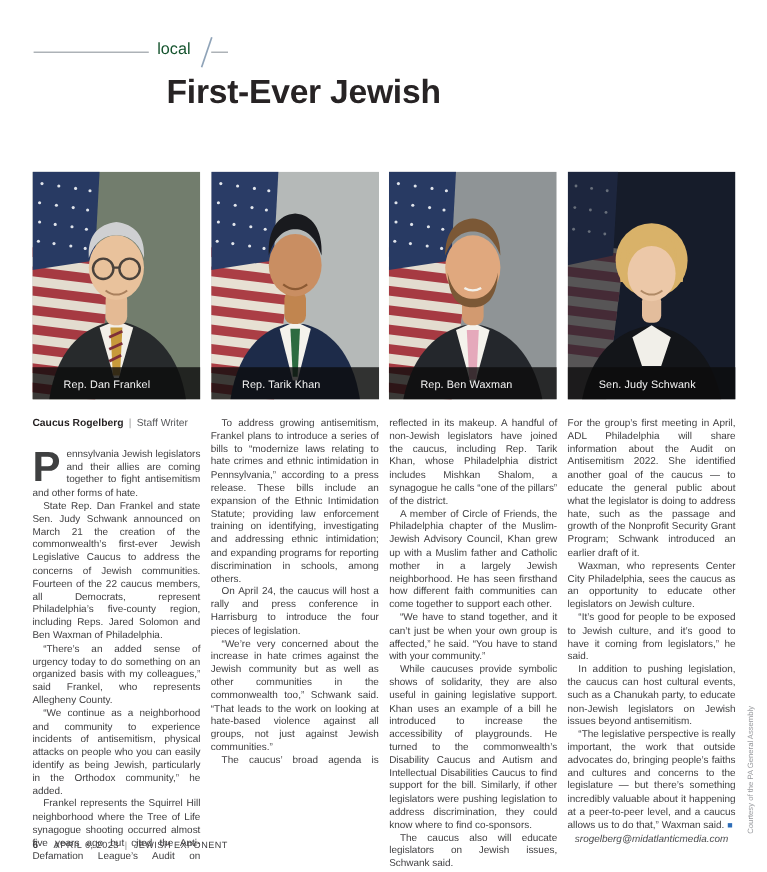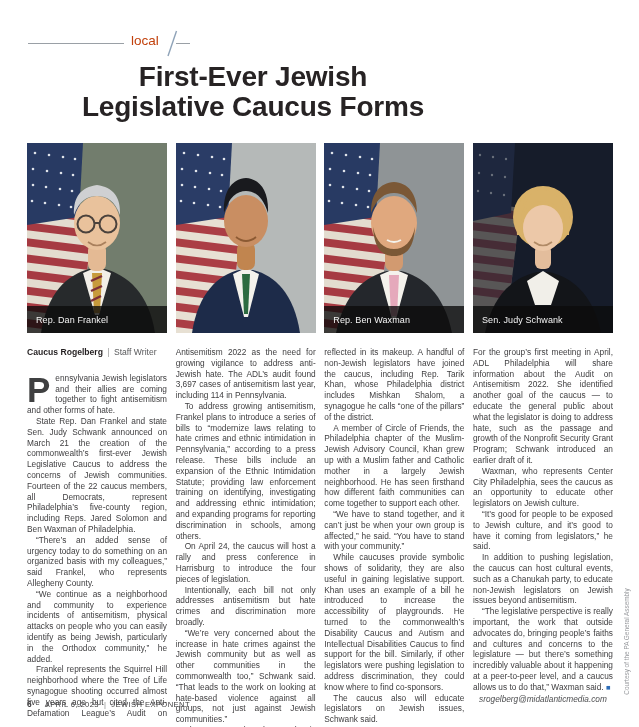--- a/index.html
+++ b/index.html
@@ -5,38 +5,38 @@
 <style>
   html,body { margin:0; padding:0; background:#ffffff; }
   .page {
     position:relative; width:639px; height:727px; background:#ffffff;
     font-family:"Liberation Sans", sans-serif; overflow:hidden; color:#414042;
   }
 
   
   .local-head { position:absolute; left:28px; top:26px; display:flex; align-items:flex-end; height:22px; }
   .local-rule { width:96px; height:1px; background:#9aa0a6; margin-bottom:4px; }
-  .local-label { color:#c2410c; font-size:13.5px; line-height:1; margin:0 4px 1px 7px; }
+  .local-label { color:#14532d; font-size:13.5px; line-height:1; margin:0 4px 1px 7px; }
   .local-slash { margin-bottom:-9px; }
   .local-rule2 { width:14px; height:1px; background:#9aa0a6; margin-bottom:4px; margin-left:-5px; }
 
   
   .headline {
     position:absolute; left:0; top:62px; width:506px; text-align:center;
     font-size:28px; font-weight:700; line-height:29.5px; color:#272324; letter-spacing:-0.2px;
   }
 
   
   .photos { position:absolute; left:27px; top:143px; width:586px; display:flex; justify-content:space-between; }
   .photo { position:relative; width:140px; height:190px; overflow:hidden; }
   .photo svg { display:block; width:140px; height:190px; }
   .caption {
     position:absolute; left:0; right:0; bottom:0; height:27px;
     background:rgba(12,12,12,0.78); color:#f4f4f4; font-size:9px;
-    display:flex; align-items:center; padding-left:9px; letter-spacing:0.1px;
+    display:flex; align-items:center; padding-left:26px; letter-spacing:0.1px;
   }
 
   
   .article { position:absolute; left:27px; top:347px; width:586px; display:flex; justify-content:space-between; }
   .col { width:140px; font-size:8.3px; line-height:10.8px; text-align:justify; color:#414042; }
   .col p { margin:0; }
   .ind { text-indent:9px; }
   .cont { text-align-last:justify; }
   .byline { font-size:8.6px; margin-bottom:15px; color:#231f20; text-align:left; }
   .byline-author { font-weight:700; }
@@ -68,21 +68,20 @@
     <span class="local-rule"></span>
     <span class="local-label">local</span>
     <svg class="local-slash" width="18" height="27" viewBox="0 0 18 27">
       <line x1="13.5" y1="1" x2="5" y2="26" stroke="#8fa3b8" stroke-width="1.4"></line>
     </svg>
     <span class="local-rule2"></span>
   </div>
 
   <div class="headline">
     <div>First-Ever Jewish</div>
-    <div>Legislative Caucus Forms</div>
   </div>
 
   <div class="photos">
 
     <div class="photo">
       <svg viewBox="0 0 140 190">
         <rect width="140" height="190" fill="#727d6d"></rect>
         <g>
           <g transform="rotate(7 0 190)">
             <rect x="-34" y="60" width="86" height="130" fill="#e3dccf"></rect>
@@ -176,20 +175,21 @@
         <g>
           <path d="M16,190 C22,150 42,132 63,127 L77,127 C98,132 118,150 124,190 Z" fill="#1d2b49"></path>
           <polygon points="57,131 70,125 83,131 72,174 68,174" fill="#f4f2ec"></polygon>
           <polygon points="66,131 74,131 72,171 68,171" fill="#2d6b40"></polygon>
           <rect x="61" y="99" width="18" height="28" rx="7" fill="#c1854f"></rect>
           <ellipse cx="70" cy="78" rx="22" ry="26" fill="#c98e62"></ellipse>
           <path d="M48,70 C47,48 56,36 70,35 C84,36 93,48 92,70 C87,54 79,48 70,48 C61,48 53,54 48,70 Z" fill="#191a1e"></path>
           <path d="M60,94 Q70,102 80,94" stroke="#8c5a33" stroke-width="1.8" fill="none"></path>
         </g>
       </svg>
+      <div class="caption">Rep. Tarik Khan</div>
     </div>
 
     <div class="photo">
       <svg viewBox="0 0 140 190">
         <rect width="140" height="190" fill="#8f9496"></rect>
         <g>
           <g transform="rotate(7 0 190)">
             <rect x="-34" y="60" width="86" height="130" fill="#e3dccf"></rect>
             <rect x="-34" y="64" width="86" height="8" fill="#a63a42"></rect>
               <rect x="-34" y="80" width="86" height="8" fill="#a63a42"></rect>
@@ -285,24 +285,22 @@
         <span class="byline-role">Staff Writer</span>
       </div>
       <p><span class="dropcap">P</span><span>ennsylvania Jewish legislators and their allies are coming together to fight antisemitism and other forms of hate.</span></p>
       <p class="ind">State Rep. Dan Frankel and state Sen. Judy Schwank announced on March 21 the creation of the commonwealth’s first-ever Jewish Legislative Caucus to address the concerns of Jewish communities. Fourteen of the 22 caucus members, all Democrats, represent Philadelphia’s five-county region, including Reps. Jared Solomon and Ben Waxman of Philadelphia.</p>
       <p class="ind">“There’s an added sense of urgency today to do something on an organized basis with my colleagues,” said Frankel, who represents Allegheny County.</p>
       <p class="ind">“We continue as a neighborhood and community to experience incidents of antisemitism, physical attacks on people who you can easily identify as being Jewish, particularly in the Orthodox community,” he added.</p>
       <p class="ind cont">Frankel represents the Squirrel Hill neighborhood where the Tree of Life synagogue shooting occurred almost five years ago but cited the Anti-Defamation League’s Audit on</p>
     </div>
 
     <div class="col">
-      <p>Antisemitism 2022 as the need for growing vigilance to address anti-Jewish hate. The ADL’s audit found 3,697 cases of antisemitism last year, including 114 in Pennsylvania.</p>
       <p class="ind">To address growing antisemitism, Frankel plans to introduce a series of bills to “modernize laws relating to hate crimes and ethnic intimidation in Pennsylvania,” according to a press release. These bills include an expansion of the Ethnic Intimidation Statute; providing law enforcement training on identifying, investigating and addressing ethnic intimidation; and expanding programs for reporting discrimination in schools, among others.</p>
       <p class="ind">On April 24, the caucus will host a rally and press conference in Harrisburg to introduce the four pieces of legislation.</p>
-      <p class="ind">Intentionally, each bill not only addresses antisemitism but hate crimes and discrimination more broadly.</p>
       <p class="ind">“We’re very concerned about the increase in hate crimes against the Jewish community but as well as other communities in the commonwealth too,” Schwank said. “That leads to the work on looking at hate-based violence against all groups, not just against Jewish communities.”</p>
       <p class="ind cont">The caucus’ broad agenda is</p>
     </div>
 
     <div class="col">
       <p>reflected in its makeup. A handful of non-Jewish legislators have joined the caucus, including Rep. Tarik Khan, whose Philadelphia district includes Mishkan Shalom, a synagogue he calls “one of the pillars” of the district.</p>
       <p class="ind">A member of Circle of Friends, the Philadelphia chapter of the Muslim-Jewish Advisory Council, Khan grew up with a Muslim father and Catholic mother in a largely Jewish neighborhood. He has seen firsthand how different faith communities can come together to support each other.</p>
       <p class="ind">“We have to stand together, and it can’t just be when your own group is affected,” he said. “You have to stand with your community.”</p>
       <p class="ind">While caucuses provide symbolic shows of solidarity, they are also useful in gaining legislative support. Khan uses an example of a bill he introduced to increase the accessibility of playgrounds. He turned to the commonwealth’s Disability Caucus and Autism and Intellectual Disabilities Caucus to find support for the bill. Similarly, if other legislators were pushing legislation to address discrimination, they could know where to find co-sponsors.</p>
       <p class="ind">The caucus also will educate legislators on Jewish issues, Schwank said.</p>

